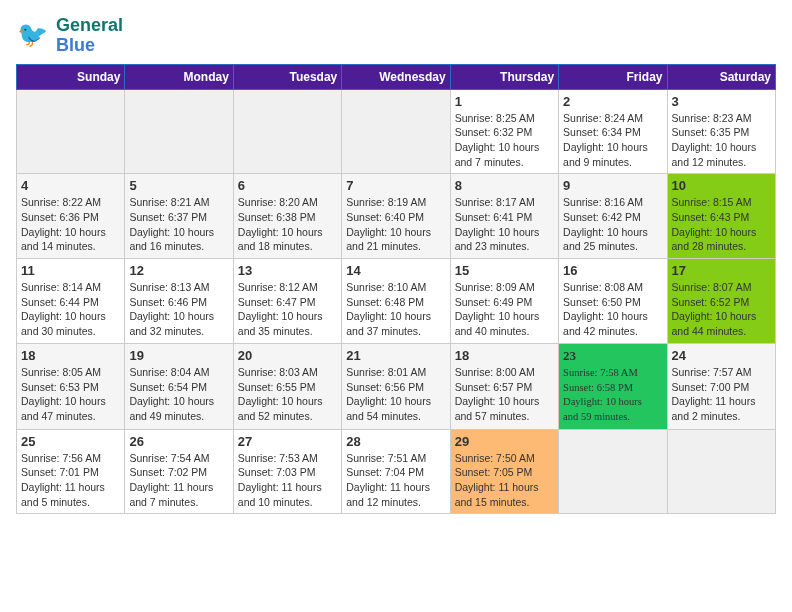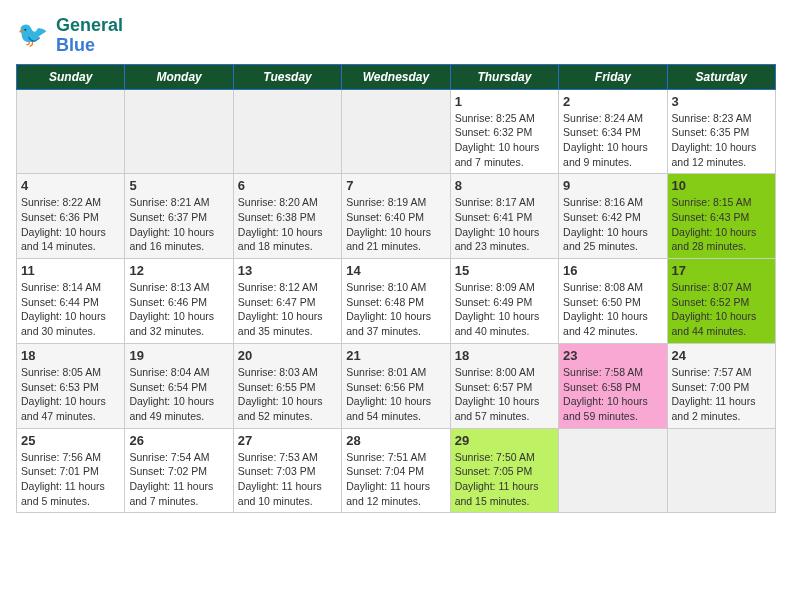--- a/index.html
+++ b/index.html
@@ -45,28 +45,27 @@
     .location {
       font-size: 14px;
       color: #333;
     }
     .calendar {
       width: 100%;
       border-collapse: collapse;
       font-size: 11px;
     }
     .calendar th {
-      background: #14532d;
+      background: #4c1d95;
       color: #fff;
       padding: 5px 4px;
-      text-align: center;
+      text-align: right;
       font-size: 12px;
       font-weight: bold;
       border: 1px solid #2a6bc5;
-      font-style: italic;
     }
     .calendar td {
       border: 1px solid #ccc;
       vertical-align: top;
       padding: 4px;
       width: 108px;
       min-height: 80px;
       background: #fff;
     }
     .calendar tr:nth-child(odd) td {
@@ -215,21 +214,21 @@
           <div class="day-info">Sunrise: 8:03 AM<br>Sunset: 6:55 PM<br>Daylight: 10 hours<br>and 52 minutes.</div>
         </td>
         <td style="background: rgb(245, 245, 245);">
           <span class="day-num">21</span>
           <div class="day-info">Sunrise: 8:01 AM<br>Sunset: 6:56 PM<br>Daylight: 10 hours<br>and 54 minutes.</div>
         </td>
         <td style="background: rgb(245, 245, 245);">
           <span class="day-num">18</span>
           <div class="day-info">Sunrise: 8:00 AM<br>Sunset: 6:57 PM<br>Daylight: 10 hours<br>and 57 minutes.</div>
         </td>
-        <td style="background: #f9a8d4;">
+        <td style="background: #22c55e; font-family: Liberation Serif, serif;">
           <span class="day-num">23</span>
           <div class="day-info">Sunrise: 7:58 AM<br>Sunset: 6:58 PM<br>Daylight: 10 hours<br>and 59 minutes.</div>
         </td>
         <td style="background: rgb(245, 245, 245);">
           <span class="day-num">24</span>
           <div class="day-info">Sunrise: 7:57 AM<br>Sunset: 7:00 PM<br>Daylight: 11 hours<br>and 2 minutes.</div>
         </td>
       </tr>
       <tr>
         <td style="background: rgb(255, 255, 255);">
@@ -241,21 +240,21 @@
           <div class="day-info">Sunrise: 7:54 AM<br>Sunset: 7:02 PM<br>Daylight: 11 hours<br>and 7 minutes.</div>
         </td>
         <td style="background: rgb(255, 255, 255); margin-top: 12px;">
           <span class="day-num">27</span>
           <div class="day-info">Sunrise: 7:53 AM<br>Sunset: 7:03 PM<br>Daylight: 11 hours<br>and 10 minutes.</div>
         </td>
         <td style="background: rgb(255, 255, 255);">
           <span class="day-num">28</span>
           <div class="day-info">Sunrise: 7:51 AM<br>Sunset: 7:04 PM<br>Daylight: 11 hours<br>and 12 minutes.</div>
         </td>
-        <td style="background: #bef264; margin-left: 35px;">
+        <td style="background: #fdba74; margin-left: 35px;">
           <span class="day-num">29</span>
           <div class="day-info">Sunrise: 7:50 AM<br>Sunset: 7:05 PM<br>Daylight: 11 hours<br>and 15 minutes.</div>
         </td>
         <td class="empty-cell"></td>
         <td class="empty-cell"></td>
       </tr>
     </tbody>
 </table>
 
 </body></html>

